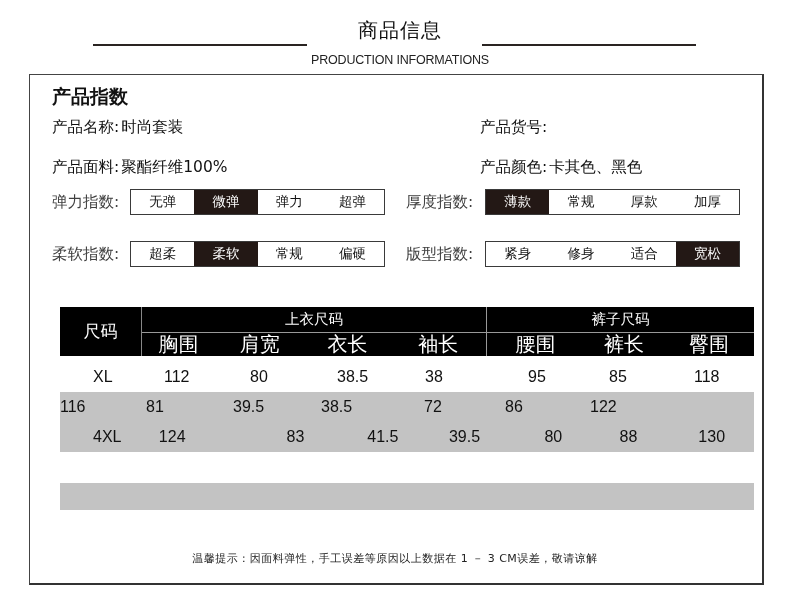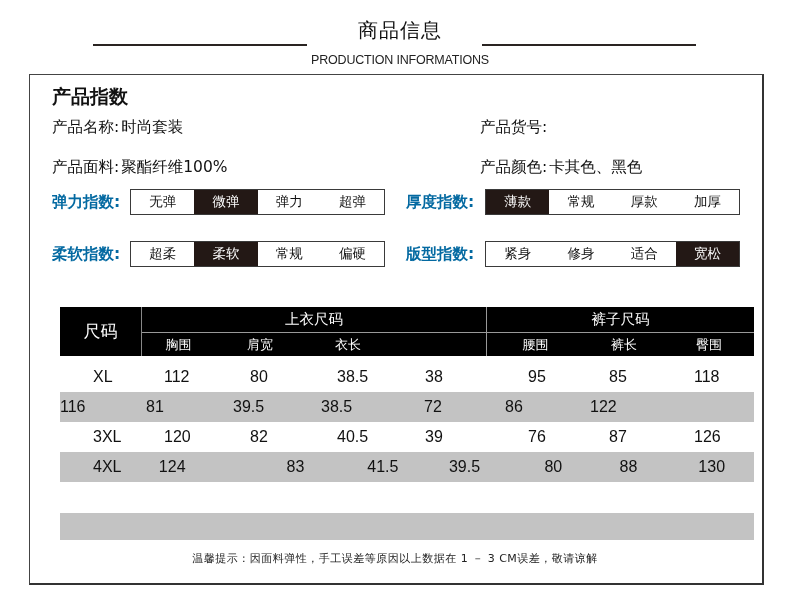--- a/index.html
+++ b/index.html
@@ -11,33 +11,33 @@
   .title-line.right { left: 482px; width: 214px; }
   .title-cn { position: absolute; top: 17px; left: 300px; width: 200px; text-align: center; font-size: 20px; font-weight: 400; letter-spacing: 1px; color: #111; }
   .title-en { position: absolute; top: 53px; left: 270px; width: 260px; text-align: center; font-family: "Liberation Sans Narrow", "Liberation Sans", sans-serif; font-size: 12.5px; color: #222; letter-spacing: -0.2px; }
 
   .frame { position: absolute; left: 29px; top: 74px; width: 735px; height: 511px; border: 1.5px solid #444; border-right: 2px solid #333; border-bottom: 2px solid #333; }
 
   .section-head { position: absolute; left: 52px; top: 84px; font-size: 19px; font-weight: 700; color: #111; }
   .info { position: absolute; font-size: 15.5px; color: #111; }
   .info .val { margin-left: 2px; }
 
-  .idx-label { position: absolute; font-size: 15.5px; color: #0369a1; font-weight: bold; }
+  .idx-label { position: absolute; font-size: 15.5px; color: #404040; }
   .pill { position: absolute; height: 26px; border: 1px solid #3a3a3a; display: flex; }
   .pill .opt { flex: 1; display: flex; align-items: center; justify-content: center; font-size: 13.5px; color: #111; }
   .pill .opt.sel { background: #231815; color: #fff; }
 
   .tbl { position: absolute; left: 60px; top: 307px; width: 694px; }
   .hdr { position: relative; height: 49px; background: #000; }
   .hdr .sizecell { position: absolute; left: 0; top: 0; width: 82px; height: 49px; display: flex; align-items: center; justify-content: center; color: #fff; font-size: 17px; border-right: 1px solid #888; }
   .hdr .group { position: absolute; top: 0; height: 26px; display: flex; align-items: center; justify-content: center; color: #fff; font-size: 14.5px; border-bottom: 1px solid #999; }
   .hdr .group.top { left: 82px; width: 345px; border-right: 1px solid #999; }
   .hdr .group.pants { left: 427px; width: 267px; }
   .hdr .sub { position: absolute; top: 26px; height: 23px; display: flex; }
-  .hdr .sub .c { display: flex; align-items: center; justify-content: center; color: #fff; font-size: 13px; }
+  .hdr .sub .c { display: flex; align-items: center; justify-content: center; color: #fff; font-size: 20px; }
   .hdr .sub.top { left: 82px; width: 345px; border-right: 1px solid #999; }
   .hdr .sub.pants { left: 427px; width: 267px; }
 
   .row { display: flex; height: 30px; align-items: center; font-family: "Liberation Sans", sans-serif; font-size: 16px; color: #111; }
   .row.gray { background: #c3c3c3; }
   .row .c { display: flex; align-items: center; padding-left: 0; }
   .blank-row { height: 31px; }
   .blank-gray { height: 27px; background: #c3c3c3; }
 
   .note { position: absolute; left: 0; width: 790px; top: 551px; text-align: center; font-size: 11px; color: #222; letter-spacing: 0.5px; }
@@ -101,20 +101,21 @@
 
 <div class="tbl">
   <div class="hdr">
     <div class="sizecell">尺码</div>
     <div class="group top">上衣尺码</div>
     <div class="group pants">裤子尺码</div>
     <div class="sub top">
       <div class="c" style="width:73px;">胸围</div>
       <div class="c" style="width:90px;">肩宽</div>
       <div class="c" style="width:86px;">衣长</div>
+      <div class="c" style="width:96px;">袖长</div>
     </div>
     <div class="sub pants">
       <div class="c" style="width:97px;">腰围</div>
       <div class="c" style="width:80px;">裤长</div>
       <div class="c" style="width:90px;">臀围</div>
     </div>
   </div>
 
   <div class="row" style="margin-top:6px;">
     <div class="c" style="width:104px; padding-left:33px;">XL</div>
@@ -128,30 +129,20 @@
   </div>
   <div class="row gray">
     <div class="c" style="width:86px;">116</div>
     <div class="c" style="width:87px;">81</div>
     <div class="c" style="width:88px;">39.5</div>
     <div class="c" style="width:103px;">38.5</div>
     <div class="c" style="width:81px;">72</div>
     <div class="c" style="width:85px;">86</div>
     <div class="c" style="width:60px;">122</div>
   </div>
-  <div class="row">
-    <div class="c" style="width:104px; padding-left:33px;">3XL</div>
-    <div class="c" style="width:86px;">120</div>
-    <div class="c" style="width:87px;">82</div>
-    <div class="c" style="width:88px;">40.5</div>
-    <div class="c" style="width:103px;">39</div>
-    <div class="c" style="width:81px;">76</div>
-    <div class="c" style="width:85px;">87</div>
-    <div class="c" style="width:60px;">126</div>
-  </div>
   <div class="row gray">
     <div class="c" style="width:104px; padding-left:33px;">4XL</div>
     <div class="c" style="width:86px;">124</div>
     <div class="c" style="width:87px;margin-left:48px;">83</div>
     <div class="c" style="width:88px;">41.5</div>
     <div class="c" style="width:103px;">39.5</div>
     <div class="c" style="width:81px;">80</div>
     <div class="c" style="width:85px;">88</div>
     <div class="c" style="width:60px;">130</div>
   </div>

